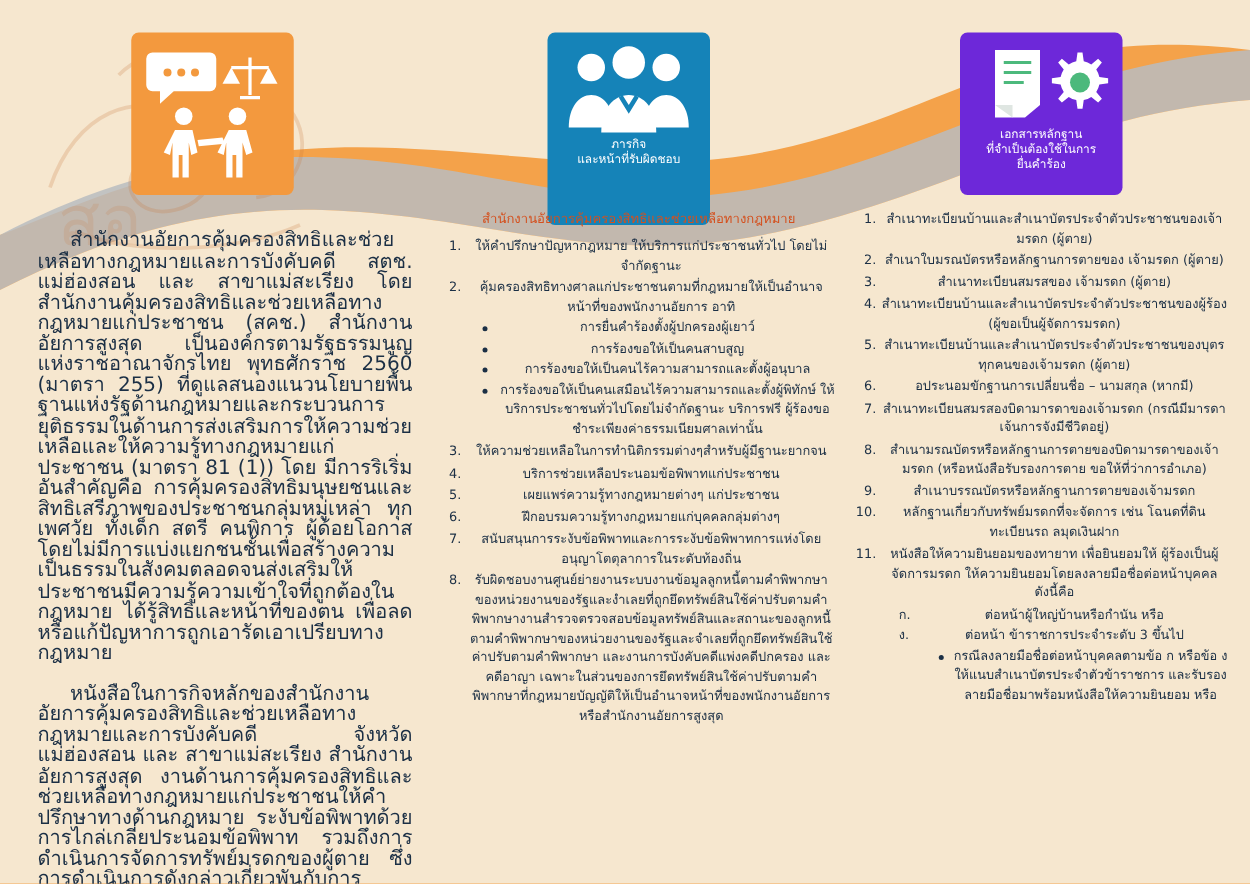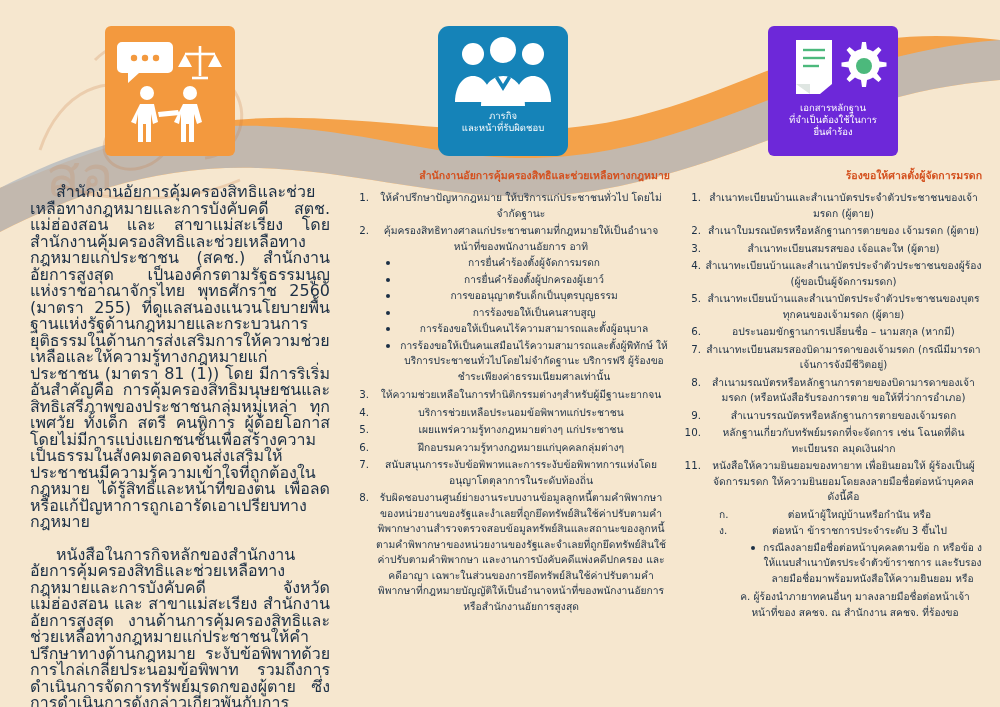--- a/index.html
+++ b/index.html
@@ -38,21 +38,21 @@
     height: 150px;
   }
   .card {
     position: absolute;
     border-radius: 6px;
     color: #fff;
     text-align: center;
     box-sizing: border-box;
   }
   .card-1 { left: 105px;  top: 8px;  width: 130px; height: 130px; background: #f3993e; }
-  .card-2 { left: 438px;  top: 8px;  width: 130px; height: 130px; background: #1583b8; border-radius: 11px; }
+  .card-2 { left: 438px;  top: 8px;  width: 130px; height: 154px; background: #1583b8; }
   .card-3 { left: 768px;  top: 8px;  width: 130px; height: 130px; background: #6d28d9; }
 
   .card .glyph {
     display: block;
     margin: 0 auto;
     padding-top: 10px;
   }
   .card .cap {
     font-size: 9.5px;
     line-height: 12px;
@@ -65,22 +65,22 @@
   .col {
     position: absolute;
     top: 168px;
     box-sizing: border-box;
   }
   .col-1 { left: 30px;  width: 300px; }
   .col-2 { left: 352px; width: 318px; }
   .col-3 { left: 682px; width: 300px; }
 
   .col-title {
-    text-align: right;
-    font-weight: bold;
+    text-align: center;
+    font-weight: normal;
     font-size: 10.5px;
     line-height: 15px;
     color: #d4501e;
     margin-bottom: 7px;
   }
   .col-3 .col-title { color: #d4501e; }
 
   .para {
     font-size: 16px;
     line-height: 16.5px;
@@ -279,44 +279,41 @@
     <span>สำนักงานอัยการคุ้มครองสิทธิและช่วยเหลือทางกฎหมาย</span><br>
   </div>
 
   <ol class="numlist">
     <li>
       <span>ให้คำปรึกษาปัญหากฎหมาย  ให้บริการแก่ประชาชนทั่วไป โดยไม่จำกัดฐานะ</span>
     </li>
     <li>
       <span>คุ้มครองสิทธิทางศาลแก่ประชาชนตามที่กฎหมายให้เป็นอำนาจหน้าที่ของพนักงานอัยการ อาทิ</span>
       <ul class="bullets">
-        <li>การยื่นคำร้องตั้งผู้จัดการมรดก</li>
         <li>การยื่นคำร้องตั้งผู้ปกครองผู้เยาว์</li>
-        <li>การขออนุญาตรับเด็กเป็นบุตรบุญธรรม</li>
         <li>การร้องขอให้เป็นคนสาบสูญ</li>
         <li>การร้องขอให้เป็นคนไร้ความสามารถและตั้งผู้อนุบาล</li>
         <li>การร้องขอให้เป็นคนเสมือนไร้ความสามารถและตั้งผู้พิทักษ์ ให้บริการประชาชนทั่วไปโดยไม่จำกัดฐานะ บริการฟรี ผู้ร้องขอชำระเพียงค่าธรรมเนียมศาลเท่านั้น</li>
       </ul>
     </li>
     <li><span>ให้ความช่วยเหลือในการทำนิติกรรมต่างๆสำหรับผู้มีฐานะยากจน</span></li>
     <li><span>บริการช่วยเหลือประนอมข้อพิพาทแก่ประชาชน</span></li>
     <li><span>เผยแพร่ความรู้ทางกฎหมายต่างๆ แก่ประชาชน</span></li>
     <li><span>ฝึกอบรมความรู้ทางกฎหมายแก่บุคคลกลุ่มต่างๆ</span></li>
     <li><span>สนับสนุนการระงับข้อพิพาทและการระงับข้อพิพาทการแห่งโดยอนุญาโตตุลาการในระดับท้องถิ่น</span></li>
     <li><span>รับผิดชอบงานศูนย์ย่ายงานระบบงานข้อมูลลูกหนี้ตามคำพิพากษาของหน่วยงานของรัฐและงำเลยที่ถูกยึดทรัพย์สินใช้ค่าปรับตามคำพิพากษางานสำรวจตรวจสอบข้อมูลทรัพย์สินและสถานะของลูกหนี้ตามคำพิพากษาของหน่วยงานของรัฐและจำเลยที่ถูกยึดทรัพย์สินใช้ค่าปรับตามคำพิพากษา และงานการบังคับคดีแพ่งคดีปกครอง และคดีอาญา เฉพาะในส่วนของการยึดทรัพย์สินใช้ค่าปรับตามคำพิพากษาที่กฎหมายบัญญัติให้เป็นอำนาจหน้าที่ของพนักงานอัยการหรือสำนักงานอัยการสูงสุด</span></li>
   </ol>
 </div>
 
 <div class="col col-3">
-  <div class="col-title">ร้องขอให้ศาลตั้งผู้จัดการมรดก</div>
 
   <ol class="numlist">
     <li><span>สำเนาทะเบียนบ้านและสำเนาบัตรประจำตัวประชาชนของเจ้ามรดก (ผู้ตาย)</span></li>
     <li><span>สำเนาใบมรณบัตรหรือหลักฐานการตายของ เจ้ามรดก (ผู้ตาย)</span></li>
-    <li><span>สำเนาทะเบียนสมรสของ เจ้อและให (ผู้ตาย)</span></li>
+    <li><span>สำเนาทะเบียนสมรสของ เจ้ามรดก (ผู้ตาย)</span></li>
     <li><span>สำเนาทะเบียนบ้านและสำเนาบัตรประจำตัวประชาชนของผู้ร้อง (ผู้ขอเป็นผู้จัดการมรดก)</span></li>
     <li><span>สำเนาทะเบียนบ้านและสำเนาบัตรประจำตัวประชาชนของบุตรทุกคนของเจ้ามรดก (ผู้ตาย)</span></li>
     <li><span>อประนอมขักฐานการเปลี่ยนชื่อ – นามสกุล (หากมี)</span></li>
     <li><span>สำเนาทะเบียนสมรสองบิดามารดาของเจ้ามรดก (กรณีมีมารดาเจ้นการจังมีชีวิตอยู่)</span></li>
     <li><span>สำเนามรณบัตรหรือหลักฐานการตายของบิดามารดาของเจ้ามรดก (หรือหนังสือรับรองการตาย ขอให้ที่ว่าการอำเภอ)</span></li>
     <li><span>สำเนาบรรณบัตรหรือหลักฐานการตายของเจ้ามรดก</span></li>
     <li><span>หลักฐานเกี่ยวกับทรัพย์มรดกที่จะจัดการ เช่น โฉนดที่ดิน ทะเบียนรถ ลมุดเงินฝาก</span></li>
     <li>
       <span>หนังสือให้ความยินยอมของทายาท เพื่อยินยอมให้ ผู้ร้องเป็นผู้จัดการมรดก  ให้ความยินยอมโดยลงลายมือชื่อต่อหน้าบุคคลดังนี้คือ</span>
       <ul class="sublist">
@@ -325,19 +322,15 @@
           <span>ต่อหน้าผู้ใหญ่บ้านหรือกำนัน หรือ</span>
         </li>
         <li>
           <span class="lbl">ง.</span>
           <span>ต่อหน้า ข้าราชการประจำระดับ 3 ขึ้นไป</span>
           <ul class="bullets">
             <li>กรณีลงลายมือชื่อต่อหน้าบุคคลตามข้อ ก หรือข้อ ง ให้แนบสำเนาบัตรประจำตัวข้าราชการ และรับรองลายมือชื่อมาพร้อมหนังสือให้ความยินยอม หรือ</li>
           </ul>
         </li>
       </ul>
-      <div class="tail">
-        <span>ค.</span>
-        <span>ผู้ร้องนำภายาทคนอื่นๆ มาลงลายมือชื่อต่อหน้าเจ้าหน้าที่ของ สคชจ. ณ สำนักงาน สคชจ. ที่ร้องขอ</span>
-      </div>
     </li>
   </ol>
 </div>
 
 </body></html>

